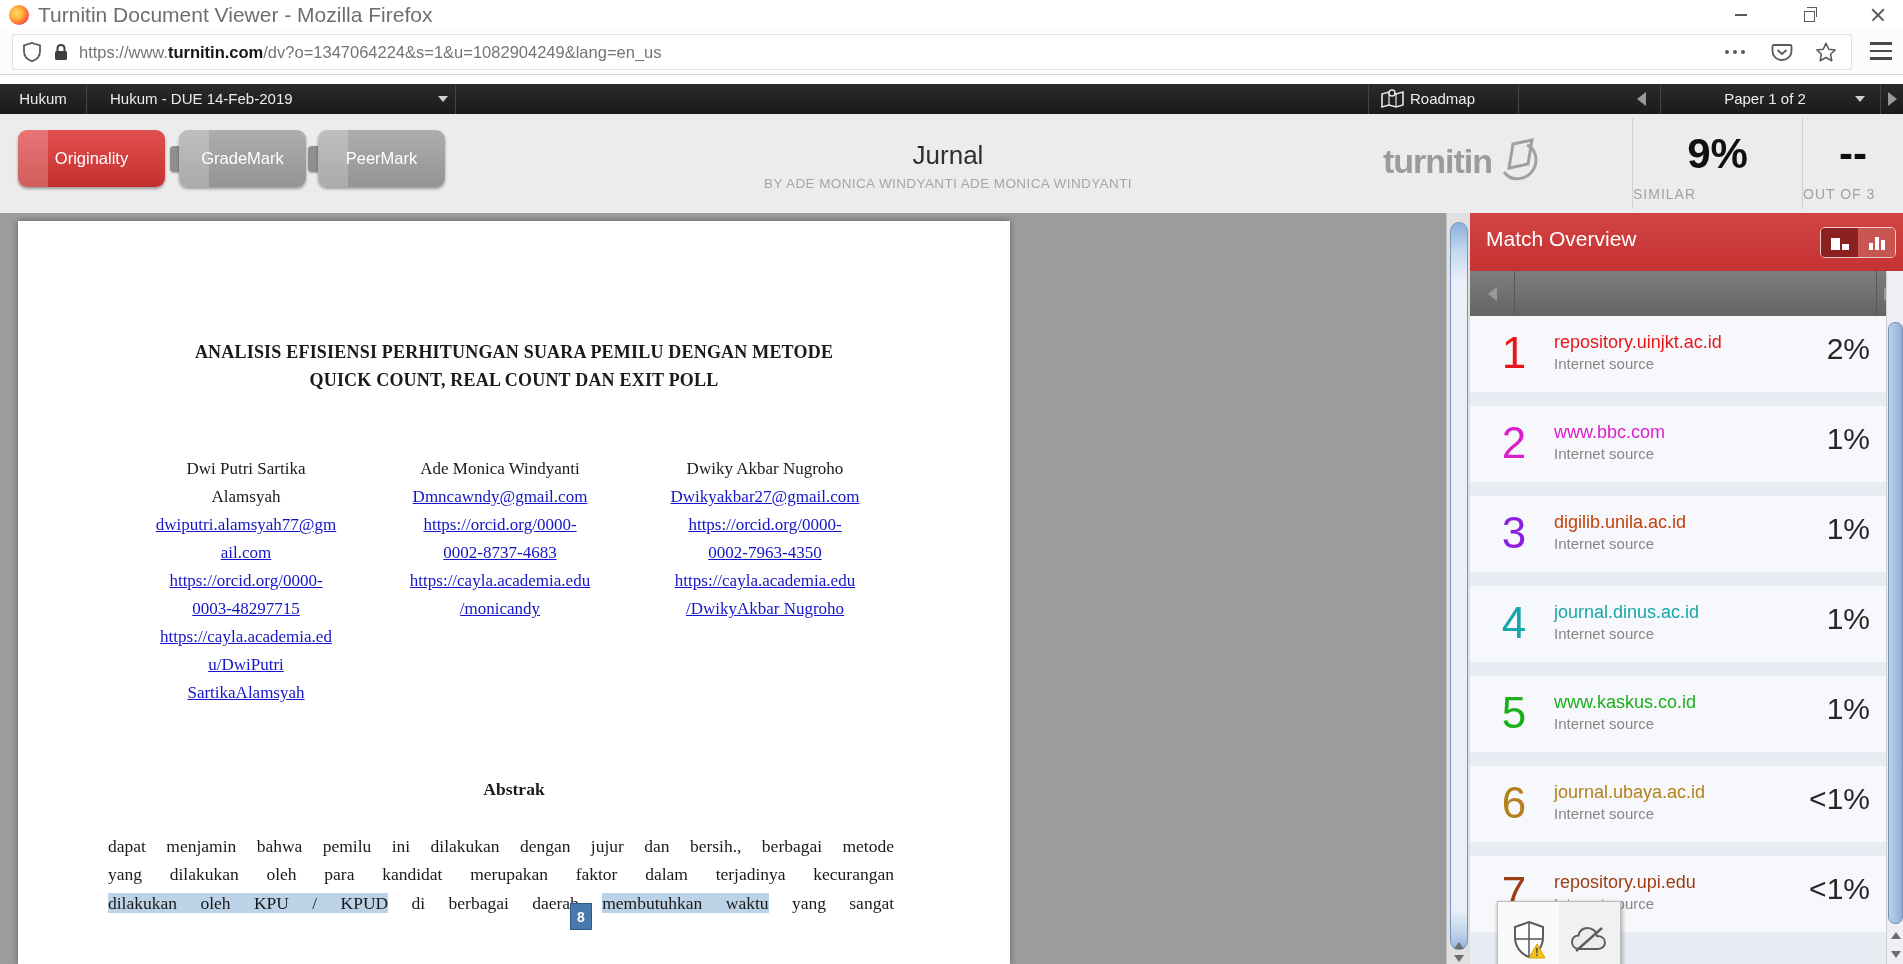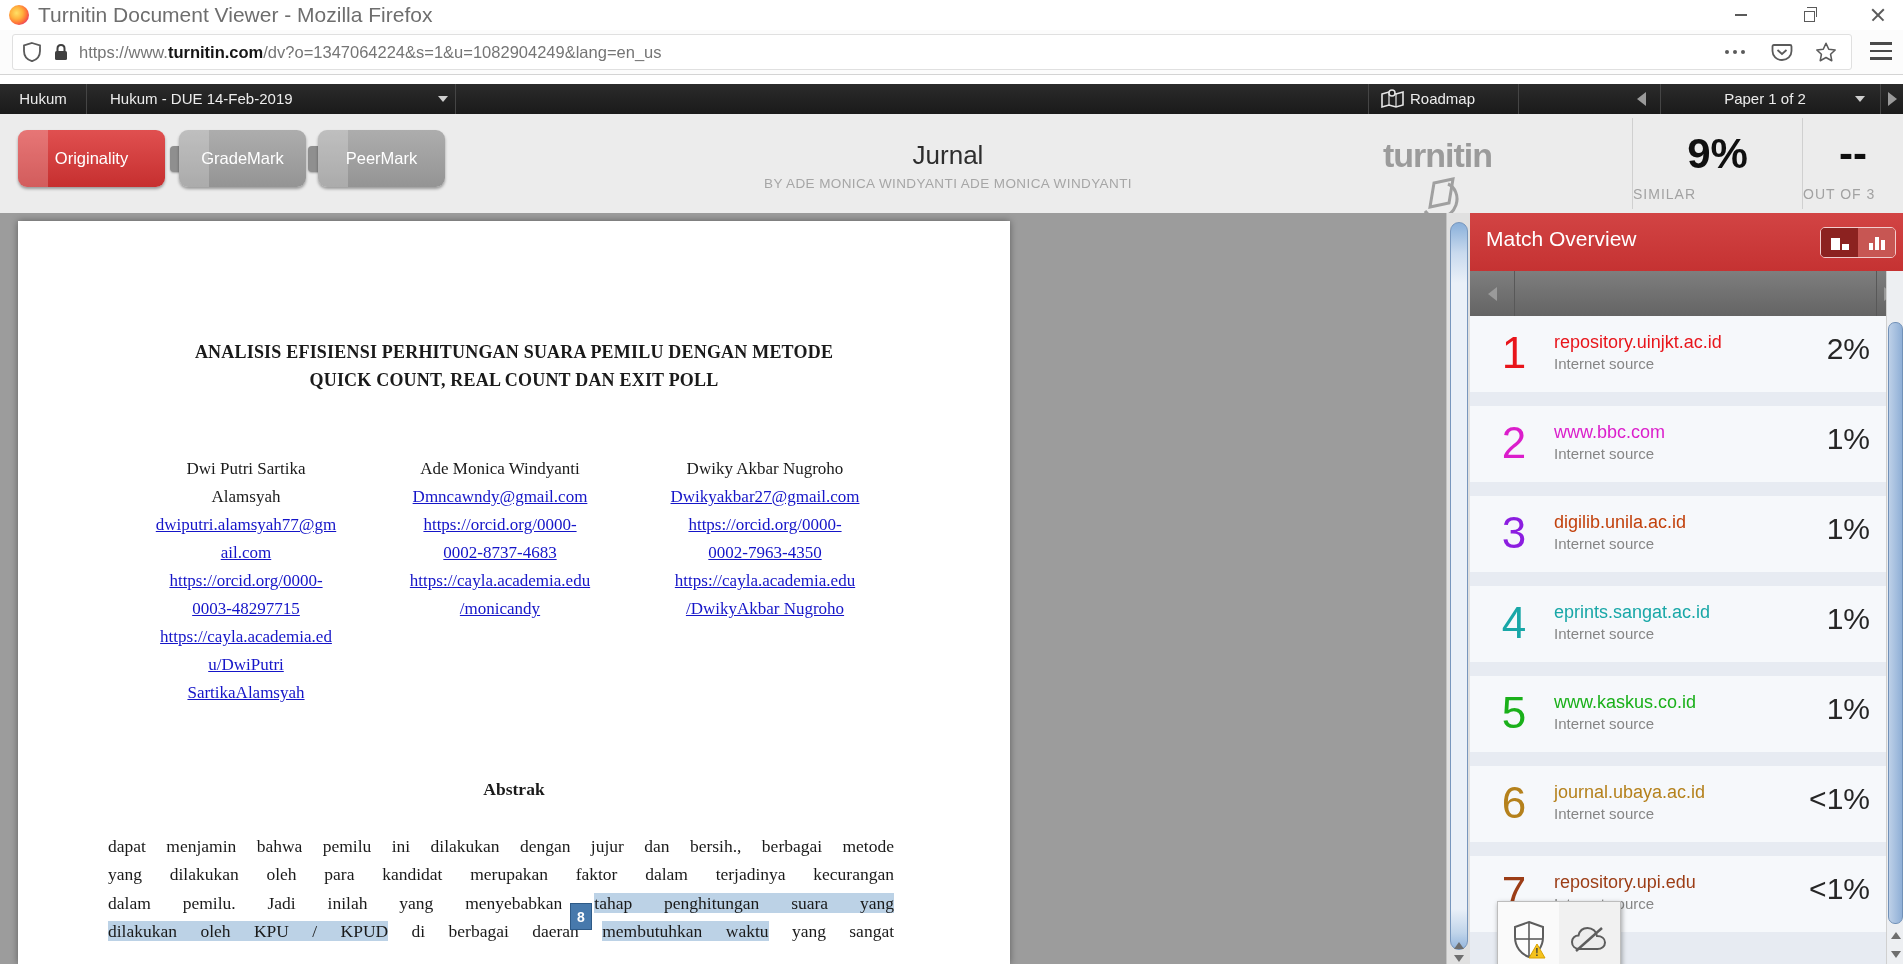--- a/index.html
+++ b/index.html
@@ -195,21 +195,21 @@
     <div class="tab-btn tab-gray" style="left:179px;width:127px;">
         <span>GradeMark</span>
       </div>
     <div class="tab-btn tab-gray" style="left:318px;width:127px;">
         <span>PeerMark</span>
       </div>
 
     <div class="abs paper-title" style="left:748px;top:26px;width:400px;">Jurnal</div>
     <div class="abs paper-byline" style="left:648px;top:62px;width:600px;">BY ADE MONICA WINDYANTI ADE MONICA WINDYANTI</div>
 
-    <div class="abs" style="left:1383px;top:22px;display:flex;align-items:center;flex-direction:column;">
+    <div class="abs" style="left:1383px;top:22px;display:flex;align-items:center;">
       <span class="brand">turnitin</span>
       <svg width="46" height="50" viewBox="0 0 46 50" style="margin-left:4px;">
         <path d="M17 8 L36 4 L32 28 L13 32 Z" fill="none" stroke="#a0a0a0" stroke-width="3"></path>
         <path d="M8 36 C16 47 34 44 39 30 C42 21 38 12 31 9" fill="none" stroke="#a0a0a0" stroke-width="3"></path>
       </svg>
     </div>
     <div class="abs tb-div" style="left:1632px;"></div>
     <div class="abs" style="left:1633px;top:18px;width:169px;">
       <div class="metric-val">9%</div>
       <div class="metric-lbl">SIMILAR</div>
@@ -252,21 +252,20 @@
           <div><span class="doclink">Dwikyakbar27@gmail.com</span></div>
           <div><span class="doclink">https://orcid.org/0000-</span></div>
           <div><span class="doclink">0002-7963-4350</span></div>
           <div><span class="doclink">https://cayla.academia.edu</span></div>
           <div><span class="doclink">/DwikyAkbar Nugroho</span></div>
         </div>
       <div class="abs abstract-h">Abstrak</div>
       <div class="abs bodytext" id="body-text">
           <div class="body-line"><span>dapat menjamin bahwa pemilu ini dilakukan dengan jujur dan bersih., berbagai metode</span></div>
           <div class="body-line"><span>yang dilakukan oleh para kandidat merupakan faktor dalam terjadinya kecurangan</span></div>
-          <div class="body-line"><span>dalam pemilu. Jadi inilah yang menyebabkan </span><span class="hl">tahap penghitungan suara yang</span></div>
           <div class="body-line"><span class="hl">dilakukan oleh KPU / KPUD</span><span> di berbagai daerah </span><span class="hl">membutuhkan waktu</span><span> yang sangat</span></div>
         </div>
       <div class="abs match-badge">8</div>
     </div>
 
     <div class="abs doc-sb">
       <div class="abs sb-thumb" style="left:3px;top:9px;width:16px;height:726px;"></div>
       <div class="abs sb-arrow" style="left:0;top:726px;width:24px;height:12px;">
           <span class="tri-up"></span>
         </div>
@@ -316,21 +315,21 @@
           <div class="src-num" style="color: rgb(140, 30, 224);">3</div>
           <div class="src-txt">
             <div class="src-domain" style="color: #c2410c;">digilib.unila.ac.id</div>
             <div class="src-type">Internet source</div>
           </div>
           <div class="src-pct">1%</div>
         </div>
         <div class="source-item" style="top: 270px;">
           <div class="src-num" style="color: rgb(24, 167, 167);">4</div>
           <div class="src-txt">
-            <div class="src-domain" style="color: rgb(24, 167, 167);">eprints.sangat.ac.id</div>
+            <div class="src-domain" style="color: rgb(24, 167, 167);">journal.dinus.ac.id</div>
             <div class="src-type">Internet source</div>
           </div>
           <div class="src-pct">1%</div>
         </div>
         <div class="source-item" style="top: 360px;">
           <div class="src-num" style="color: rgb(26, 176, 26);">5</div>
           <div class="src-txt">
             <div class="src-domain" style="color: rgb(26, 176, 26);">www.kaskus.co.id</div>
             <div class="src-type">Internet source</div>
           </div>

